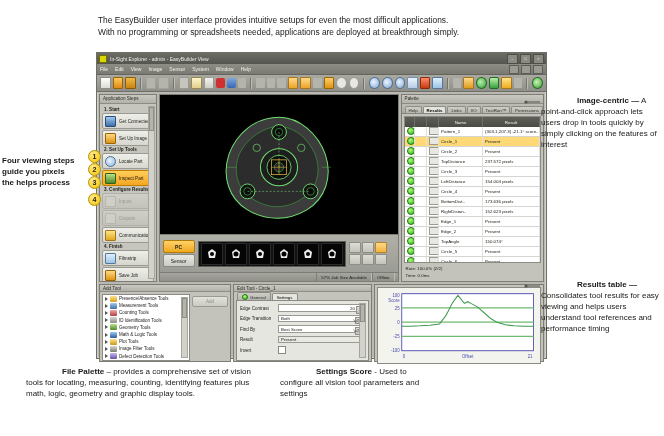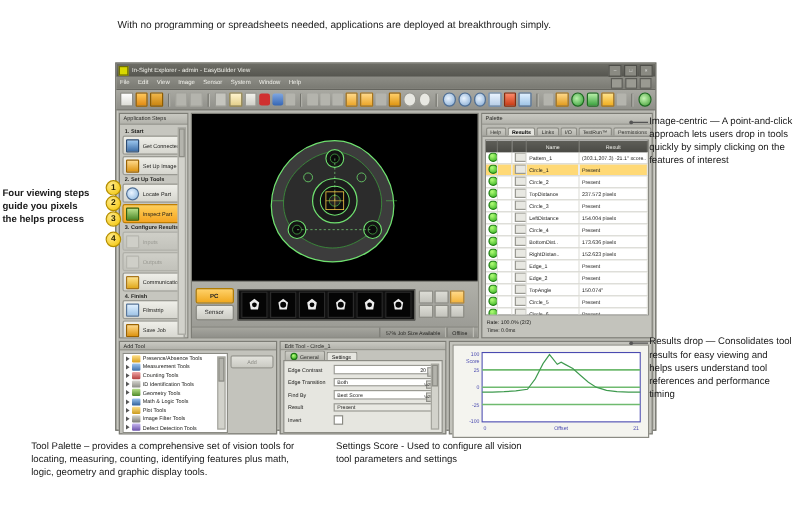--- a/index.html
+++ b/index.html
@@ -116,29 +116,30 @@
          border:1px solid #90908a;display:flex;align-items:center;justify-content:center;font-size:3.6px;color:#333;}
   .spin{position:absolute;right:1px;top:0.5px;width:5px;height:6.5px;background:linear-gradient(#e0e0da,#c4c4bd);
         border:1px solid #90908a;}
   .chk{width:6px;height:6px;background:#fff;border:1px solid #8a8a83;}
 
   .graphpanel{flex:1;display:flex;flex-direction:column;}
   .graph{flex:1;background:#f4f4ef;border:1px solid #8b8b84;margin:2px;position:relative;}
 
   
   .ann{position:absolute;font-size:8px;color:#1a1a1a;line-height:11px;}
-  .ann b{font-weight:normal;}
+  .ann b{font-weight:bold;margin-left:36px;}
   .numcirc{position:absolute;width:11px;height:11px;border-radius:50%;
            background:radial-gradient(circle at 35% 30%,#ffe98a,#f2c400);border:1px solid #b58f00;
            font-size:7px;font-weight:bold;color:#2b2300;display:flex;align-items:center;justify-content:center;}
 </style>
 </head>
 <body>
 
 <div class="intro">
+  <div>The EasyBuilder user interface provides intuitive setups for even the most difficult applications.</div>
   <div>With no programming or spreadsheets needed, applications are deployed at breakthrough simply.</div>
 </div>
 
 <div class="appwin">
 
   <div class="titlebar">
     <span class="tlogo"></span>
     <span class="ttext">In-Sight Explorer - admin - EasyBuilder View</span>
     <span class="tbtns">
       <span class="tbtn">–</span>
@@ -642,25 +643,25 @@
 <div class="ann" style="left:541px;top:95px;width:120px;">
   <b>Image-centric —</b>
   <span>A  point-and-click approach lets users drop in tools quickly by simply clicking on the features of interest</span>
 </div>
 
 <svg style="position:absolute;left:524px;top:282px;" width="18" height="8">
   <line x1="16" y1="4" x2="3" y2="4" stroke="#555" stroke-width="1"></line>
     <circle cx="2" cy="4" r="1.6" fill="#555"></circle>
 </svg>
 <div class="ann" style="left:541px;top:279px;width:120px;">
-  <b>Results drop —</b>
+  <b>Results table —</b>
   <span>Consolidates tool results for easy viewing and helps users understand tool references and performance timing</span>
 </div>
 
 <div class="ann" style="left:26px;top:366px;width:232px;">
-  <b>Tool Palette</b>
+  <b>File Palette</b>
   <span>– provides a comprehensive set of vision tools for locating, measuring, counting, identifying features plus math, logic, geometry and graphic display tools.</span>
 </div>
 
 <div class="ann" style="left:280px;top:366px;width:160px;">
   <b>Settings Score</b>
   <span>- Used to configure all vision tool parameters and settings</span>
 </div>
 
 </body></html>

